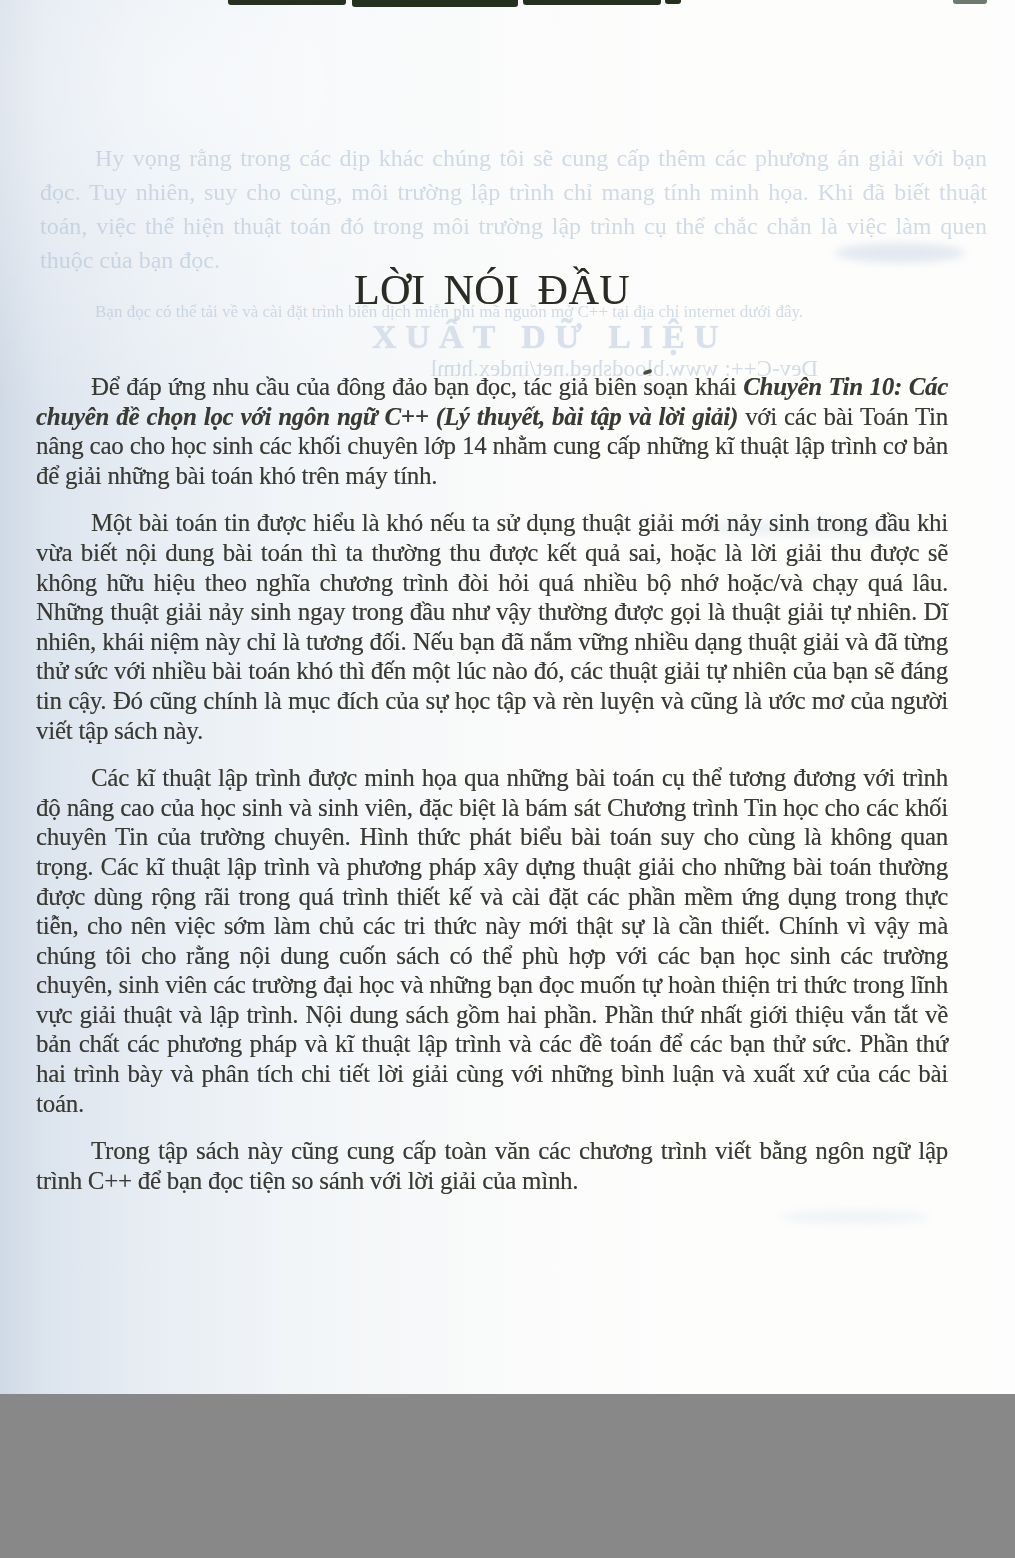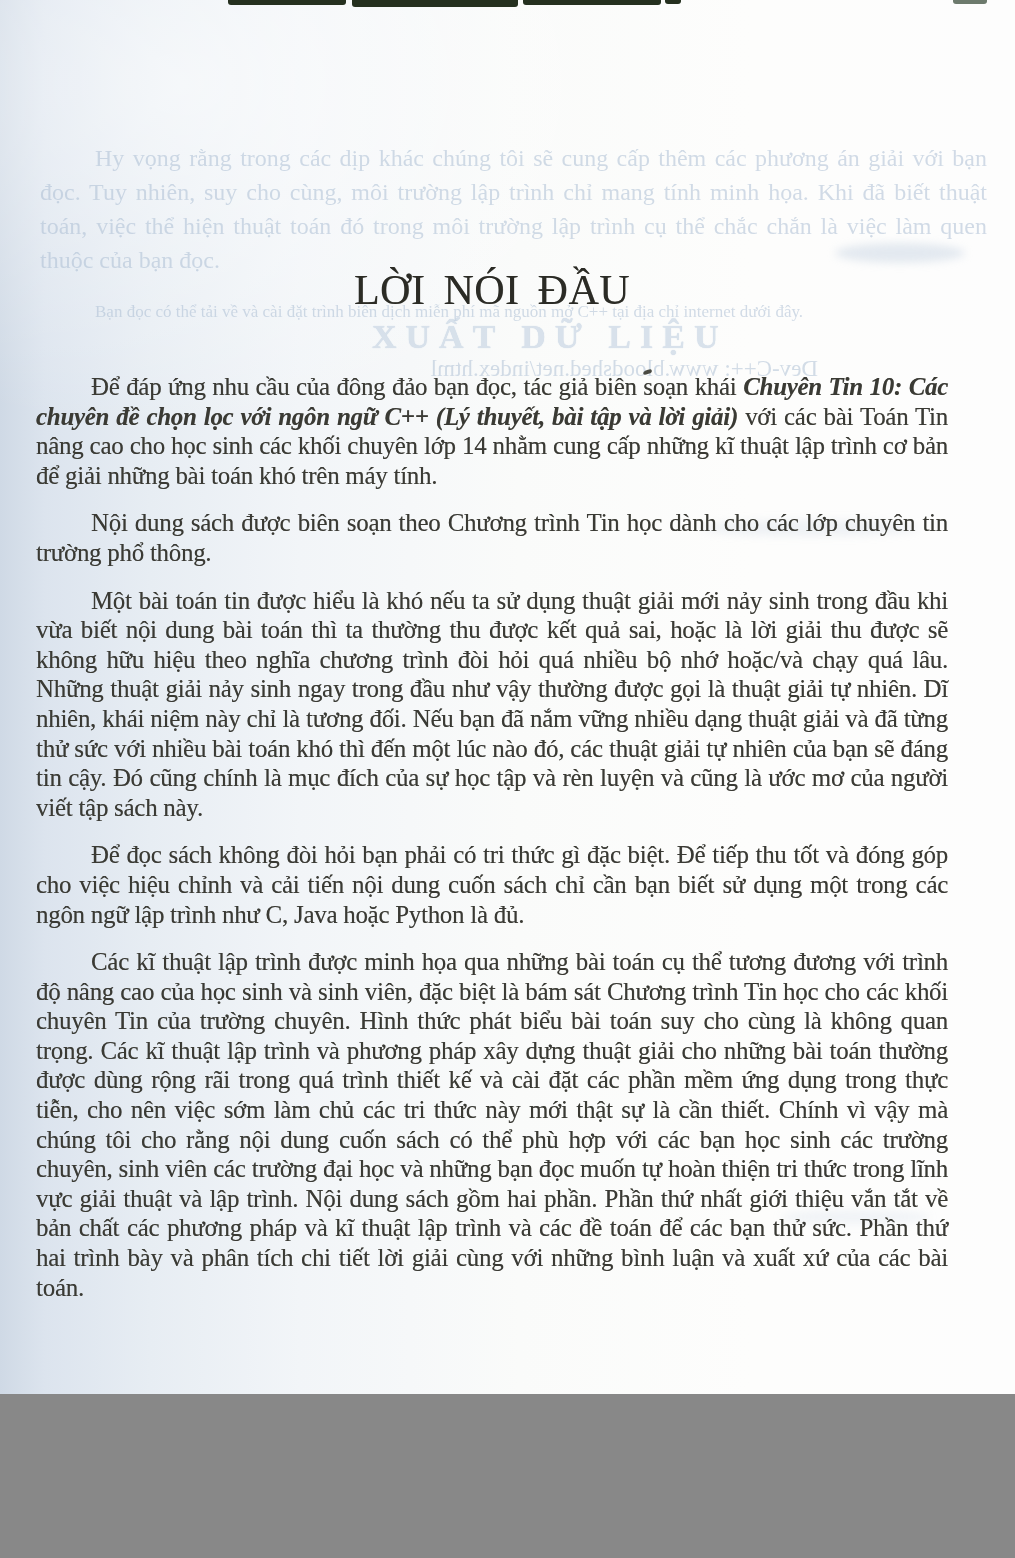--- a/index.html
+++ b/index.html
@@ -94,19 +94,18 @@
   <div class="ghost-url">Dev-C++: www.bloodshed.net/index.html</div>
   <div class="smudge smudge-1"></div>
   <div class="smudge smudge-2"></div>
   <div class="smudge smudge-3"></div>
   <div class="pen-mark"></div>
 
   <h1 class="title">LỜI NÓI ĐẦU</h1>
 
   <div class="content">
     <p><span>Để đáp ứng nhu cầu của đông đảo bạn đọc, tác giả biên soạn khái </span><span class="em">Chuyên Tin 10: Các chuyên đề chọn lọc với ngôn ngữ C++ (Lý thuyết, bài tập và lời giải)</span><span> với các bài Toán Tin nâng cao cho học sinh các khối chuyên lớp 14 nhằm cung cấp những kĩ thuật lập trình cơ bản để giải những bài toán khó trên máy tính.</span></p>
-    <p>Nội dung sách được biên soạn theo Chương trình Tin học dành cho các lớp chuyên tin trường phổ thông.</p>
     <p>Một bài toán tin được hiểu là khó nếu ta sử dụng thuật giải mới nảy sinh trong đầu khi vừa biết nội dung bài toán thì ta thường thu được kết quả sai, hoặc là lời giải thu được sẽ không hữu hiệu theo nghĩa chương trình đòi hỏi quá nhiều bộ nhớ hoặc/và chạy quá lâu. Những thuật giải nảy sinh ngay trong đầu như vậy thường được gọi là thuật giải tự nhiên. Dĩ nhiên, khái niệm này chỉ là tương đối. Nếu bạn đã nắm vững nhiều dạng thuật giải và đã từng thử sức với nhiều bài toán khó thì đến một lúc nào đó, các thuật giải tự nhiên của bạn sẽ đáng tin cậy. Đó cũng chính là mục đích của sự học tập và rèn luyện và cũng là ước mơ của người viết tập sách này.</p>
-    <p>Để đọc sách không đòi hỏi bạn phải có tri thức gì đặc biệt. Để tiếp thu tốt và đóng góp cho việc hiệu chỉnh và cải tiến nội dung cuốn sách chỉ cần bạn biết sử dụng một trong các ngôn ngữ lập trình như C, Java hoặc Python là đủ.</p>
     <p>Các kĩ thuật lập trình được minh họa qua những bài toán cụ thể tương đương với trình độ nâng cao của học sinh và sinh viên, đặc biệt là bám sát Chương trình Tin học cho các khối chuyên Tin của trường chuyên. Hình thức phát biểu bài toán suy cho cùng là không quan trọng. Các kĩ thuật lập trình và phương pháp xây dựng thuật giải cho những bài toán thường được dùng rộng rãi trong quá trình thiết kế và cài đặt các phần mềm ứng dụng trong thực tiễn, cho nên việc sớm làm chủ các tri thức này mới thật sự là cần thiết. Chính vì vậy mà chúng tôi cho rằng nội dung cuốn sách có thể phù hợp với các bạn học sinh các trường chuyên, sinh viên các trường đại học và những bạn đọc muốn tự hoàn thiện tri thức trong lĩnh vực giải thuật và lập trình. Nội dung sách gồm hai phần. Phần thứ nhất giới thiệu vắn tắt về bản chất các phương pháp và kĩ thuật lập trình và các đề toán để các bạn thử sức. Phần thứ hai trình bày và phân tích chi tiết lời giải cùng với những bình luận và xuất xứ của các bài toán.</p>
+    <p>Trong tập sách này cũng cung cấp toàn văn các chương trình viết bằng ngôn ngữ lập trình C++ để bạn đọc tiện so sánh với lời giải của mình.</p>
   </div>
 
 </div>
 
 </body></html>

